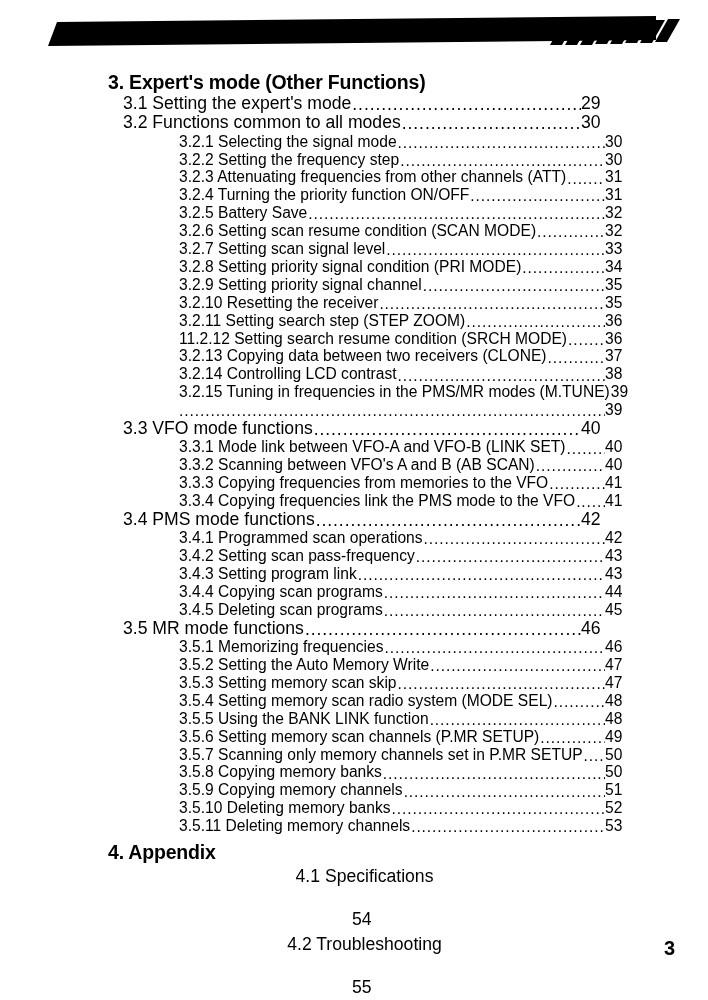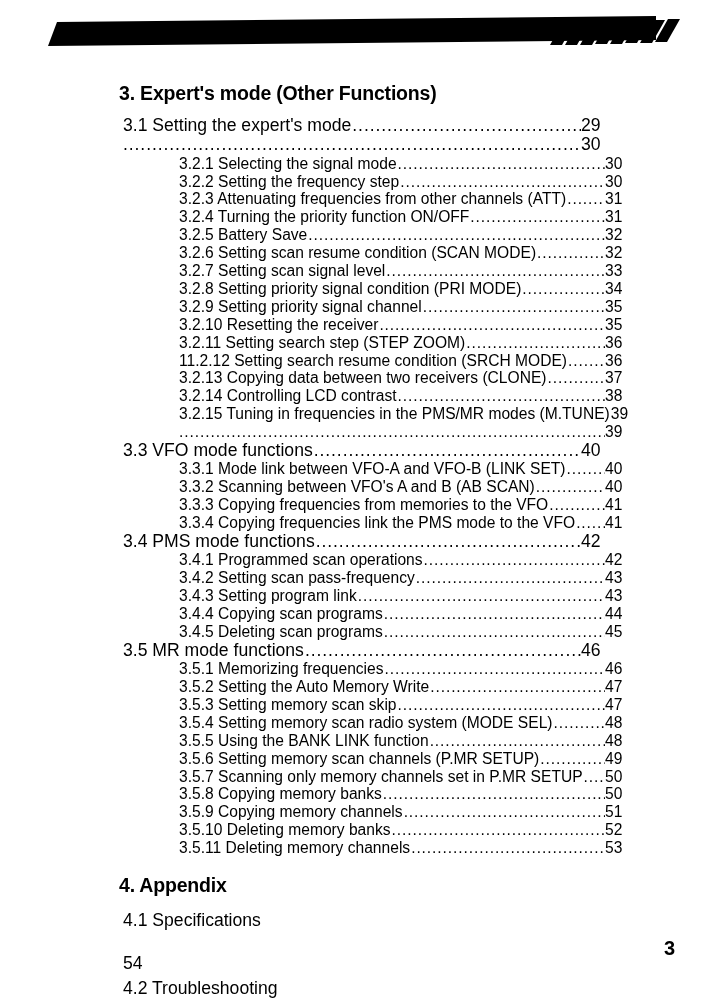--- a/index.html
+++ b/index.html
@@ -30,31 +30,31 @@
     position: absolute;
     left: 0;
     top: 60px;
     width: 708px;
   }
 
   .chapter-heading {
     font-weight: bold;
     font-size: 19.5px;
     letter-spacing: -0.2px;
-    margin: 11px;
+    margin: 0;
     padding: 0;
     white-space: nowrap;
   }
   .chapter-3 { padding-left: 108px; padding-top: 11px; }
   .chapter-4 { padding-left: 108px; padding-top: 6px; }
 
   
   .entry {
     display: flex;
-    align-items: flex-start;
+    align-items: center;
     width: 672px;
     box-sizing: border-box;
     padding-right: 65px;
     white-space: nowrap;
   }
   .entry .label {
     flex: 0 0 auto;
     max-width: 500px;
     overflow: hidden;
   }
@@ -135,20 +135,21 @@
 
   <div>
     <h2 class="chapter-heading chapter-3">3. Expert's mode (Other Functions)</h2>
     <div id="entries-3">
         <div class="entry lvl2">
           <span class="label">3.1 Setting the expert's mode</span>
           <span class="leader"></span>
           <span class="page">29</span>
         </div>
         <div class="entry lvl2">
+          <span class="label">3.2 Functions common to all modes</span>
           <span class="leader"></span>
           <span class="page">30</span>
         </div>
         <div class="entry lvl3">
           <span class="label">3.2.1 Selecting the signal mode</span>
           <span class="leader"></span>
           <span class="page">30</span>
         </div>
         <div class="entry lvl3">
           <span class="label">3.2.2 Setting the frequency step</span>

